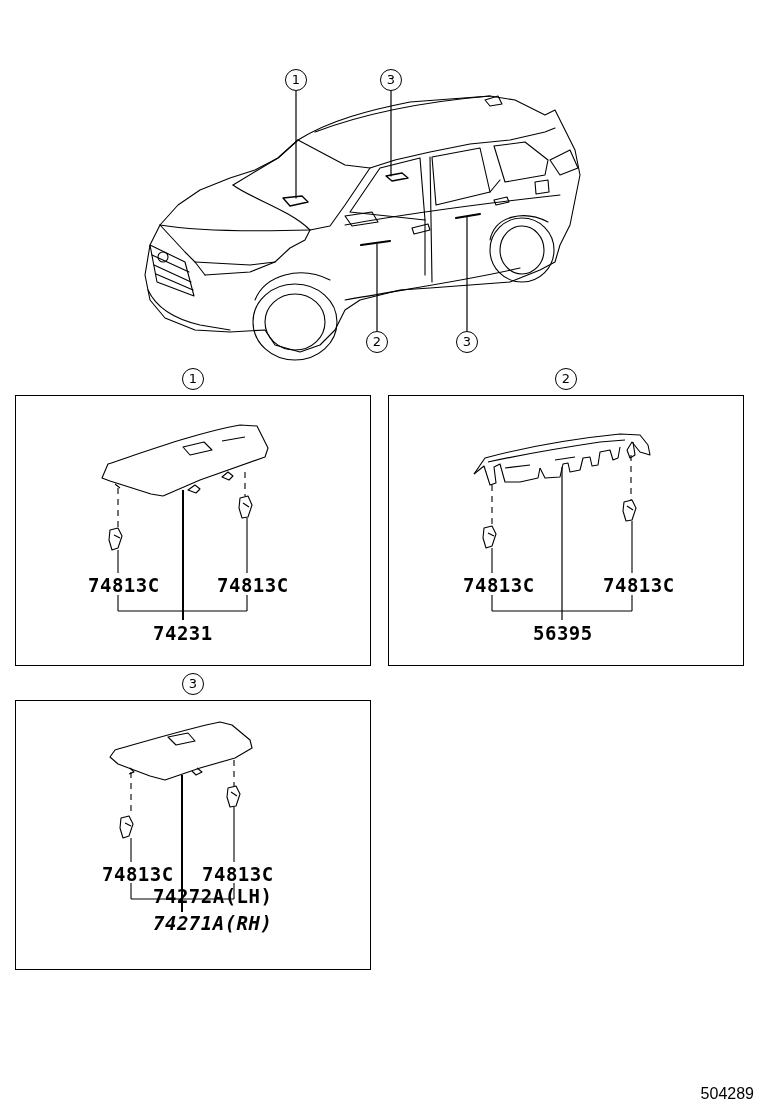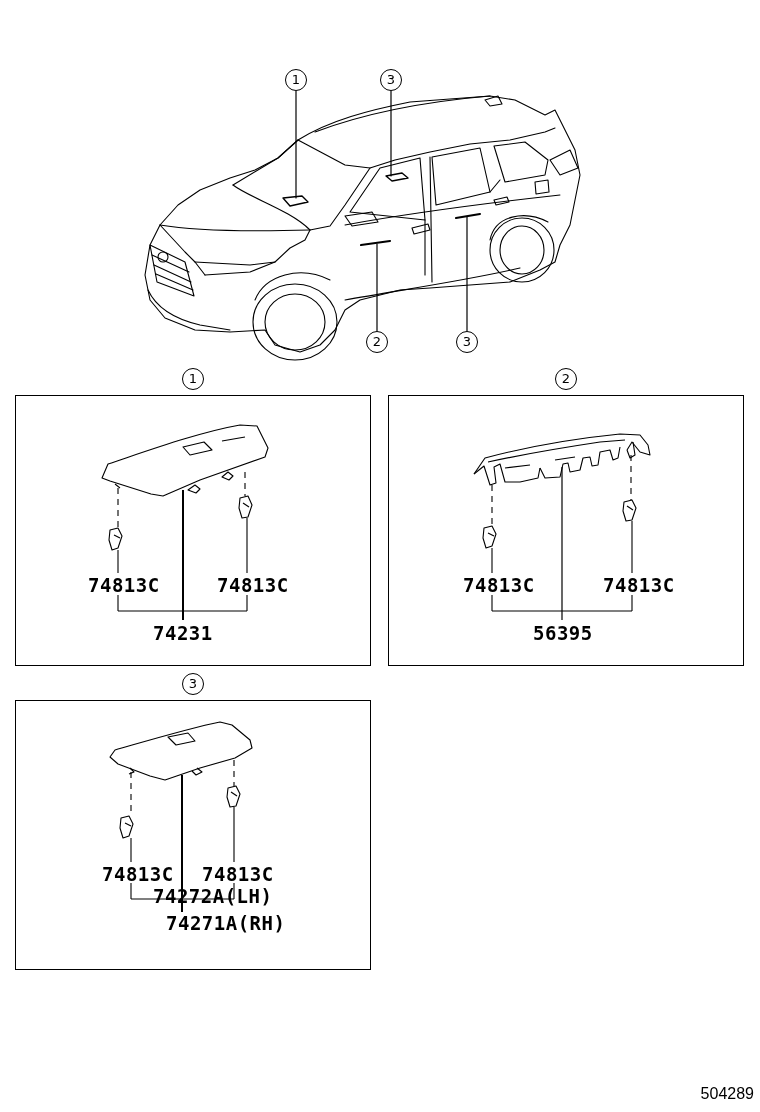--- a/index.html
+++ b/index.html
@@ -165,17 +165,17 @@
 
     <line x1="131" y1="838" x2="131" y2="862"></line>
     <line x1="234" y1="807" x2="234" y2="862"></line>
     <line x1="131" y1="883" x2="131" y2="899"></line>
     <line x1="234" y1="883" x2="234" y2="899"></line>
     <line x1="131" y1="899" x2="234" y2="899"></line>
     <line x1="182" y1="775" x2="182" y2="912" stroke-width="2"></line>
   </svg>
   <div class="partno" style="left:102px; top:864px;">74813C</div>
   <div class="partno" style="left:202px; top:864px;">74813C</div>
-  <div class="partno" style="left:166px; top:913px;">74271A(RH)</div>
+  <div class="partno" style="left:153px; top:913px;font-style:italic;">74271A(RH)</div>
   <div class="partno" style="left:153px; top:886px;">74272A(LH)</div>
 
   <div class="diagram-id">504289</div>
 </div>
 
 </body></html>

